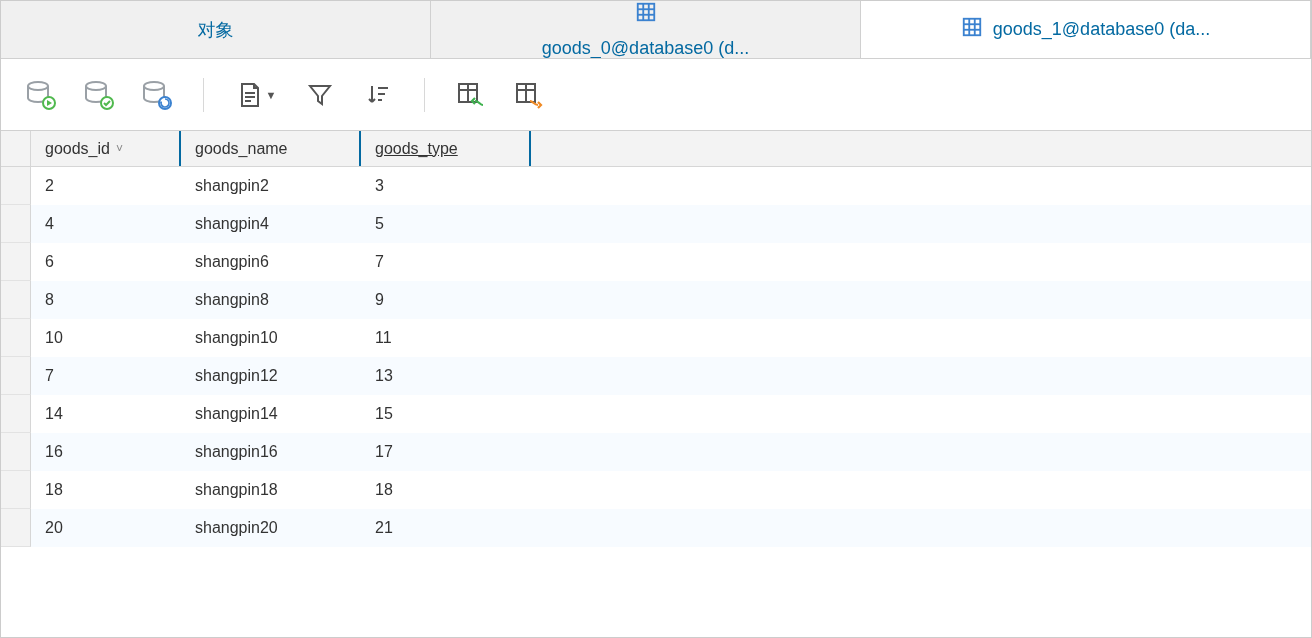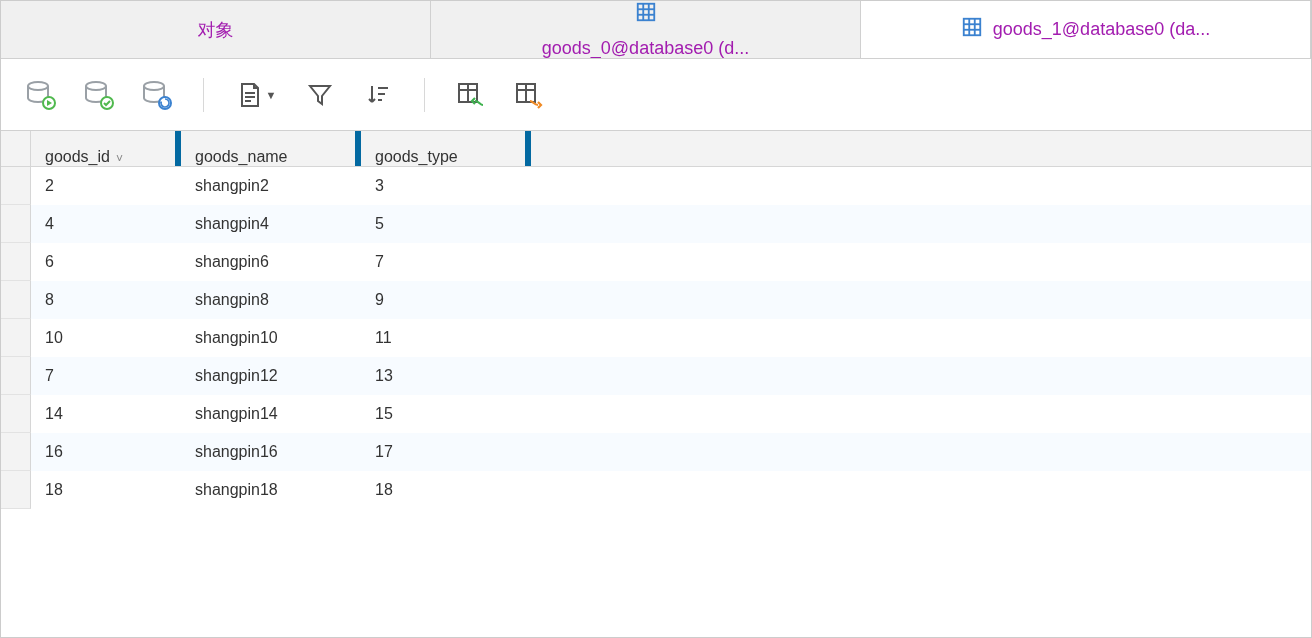--- a/index.html
+++ b/index.html
@@ -20,21 +20,21 @@
     height: 58px;
     background: #f0f0f0;
     border-bottom: 1px solid #d0d0d0;
   }
   .tab {
     display: flex;
     align-items: center;
     justify-content: center;
     border-right: 1px solid #d0d0d0;
     font-size: 18px;
-    color: #a21caf;
+    color: #0369a1;
     padding: 0 18px;
     gap: 10px;
     cursor: pointer;
     white-space: nowrap;
     overflow: hidden;
   }
   .tab.active {
     background: #fff;
   }
   .tab0 { width: 430px; }
@@ -77,31 +77,31 @@
     background: #f3f3f3;
     border-bottom: 1px solid #d6d6d6;
   }
   .rowhandle-hdr {
     width: 30px;
     border-right: 1px solid #d6d6d6;
     background: #f3f3f3;
   }
   .col {
     display: flex;
-    align-items: flex-end;
+    align-items: center;
     padding: 0 14px;
-    border-right: 6px solid #0369a1;
+    border-right: 2px solid #0369a1;
     font-size: 16px;
     color: #333;
     gap: 6px;
     cursor: pointer;
   }
   .col0 { width: 150px; }
   .col1 { width: 180px; }
-  .col2 { width: 170px; }
+  .col2 { width: 170px; text-decoration: underline; }
   .sort-caret { color: #888; font-size: 12px; }
 
   
   .grid { }
   .row {
     display: flex;
     height: 38px;
     align-items: stretch;
   }
   .row.alt { background: #f7fbff; }
@@ -292,13 +292,19 @@
       <div class="cell c0">16</div>
       <div class="cell c1">shangpin16</div>
       <div class="cell c2">17</div>
     </div>
     <div class="row">
       <div class="rowhandle"></div>
       <div class="cell c0">18</div>
       <div class="cell c1">shangpin18</div>
       <div class="cell c2">18</div>
     </div>
+    <div class="row alt">
+      <div class="rowhandle"></div>
+      <div class="cell c0">20</div>
+      <div class="cell c1">shangpin20</div>
+      <div class="cell c2">21</div>
+    </div>
   </div>
 
 </body></html>

